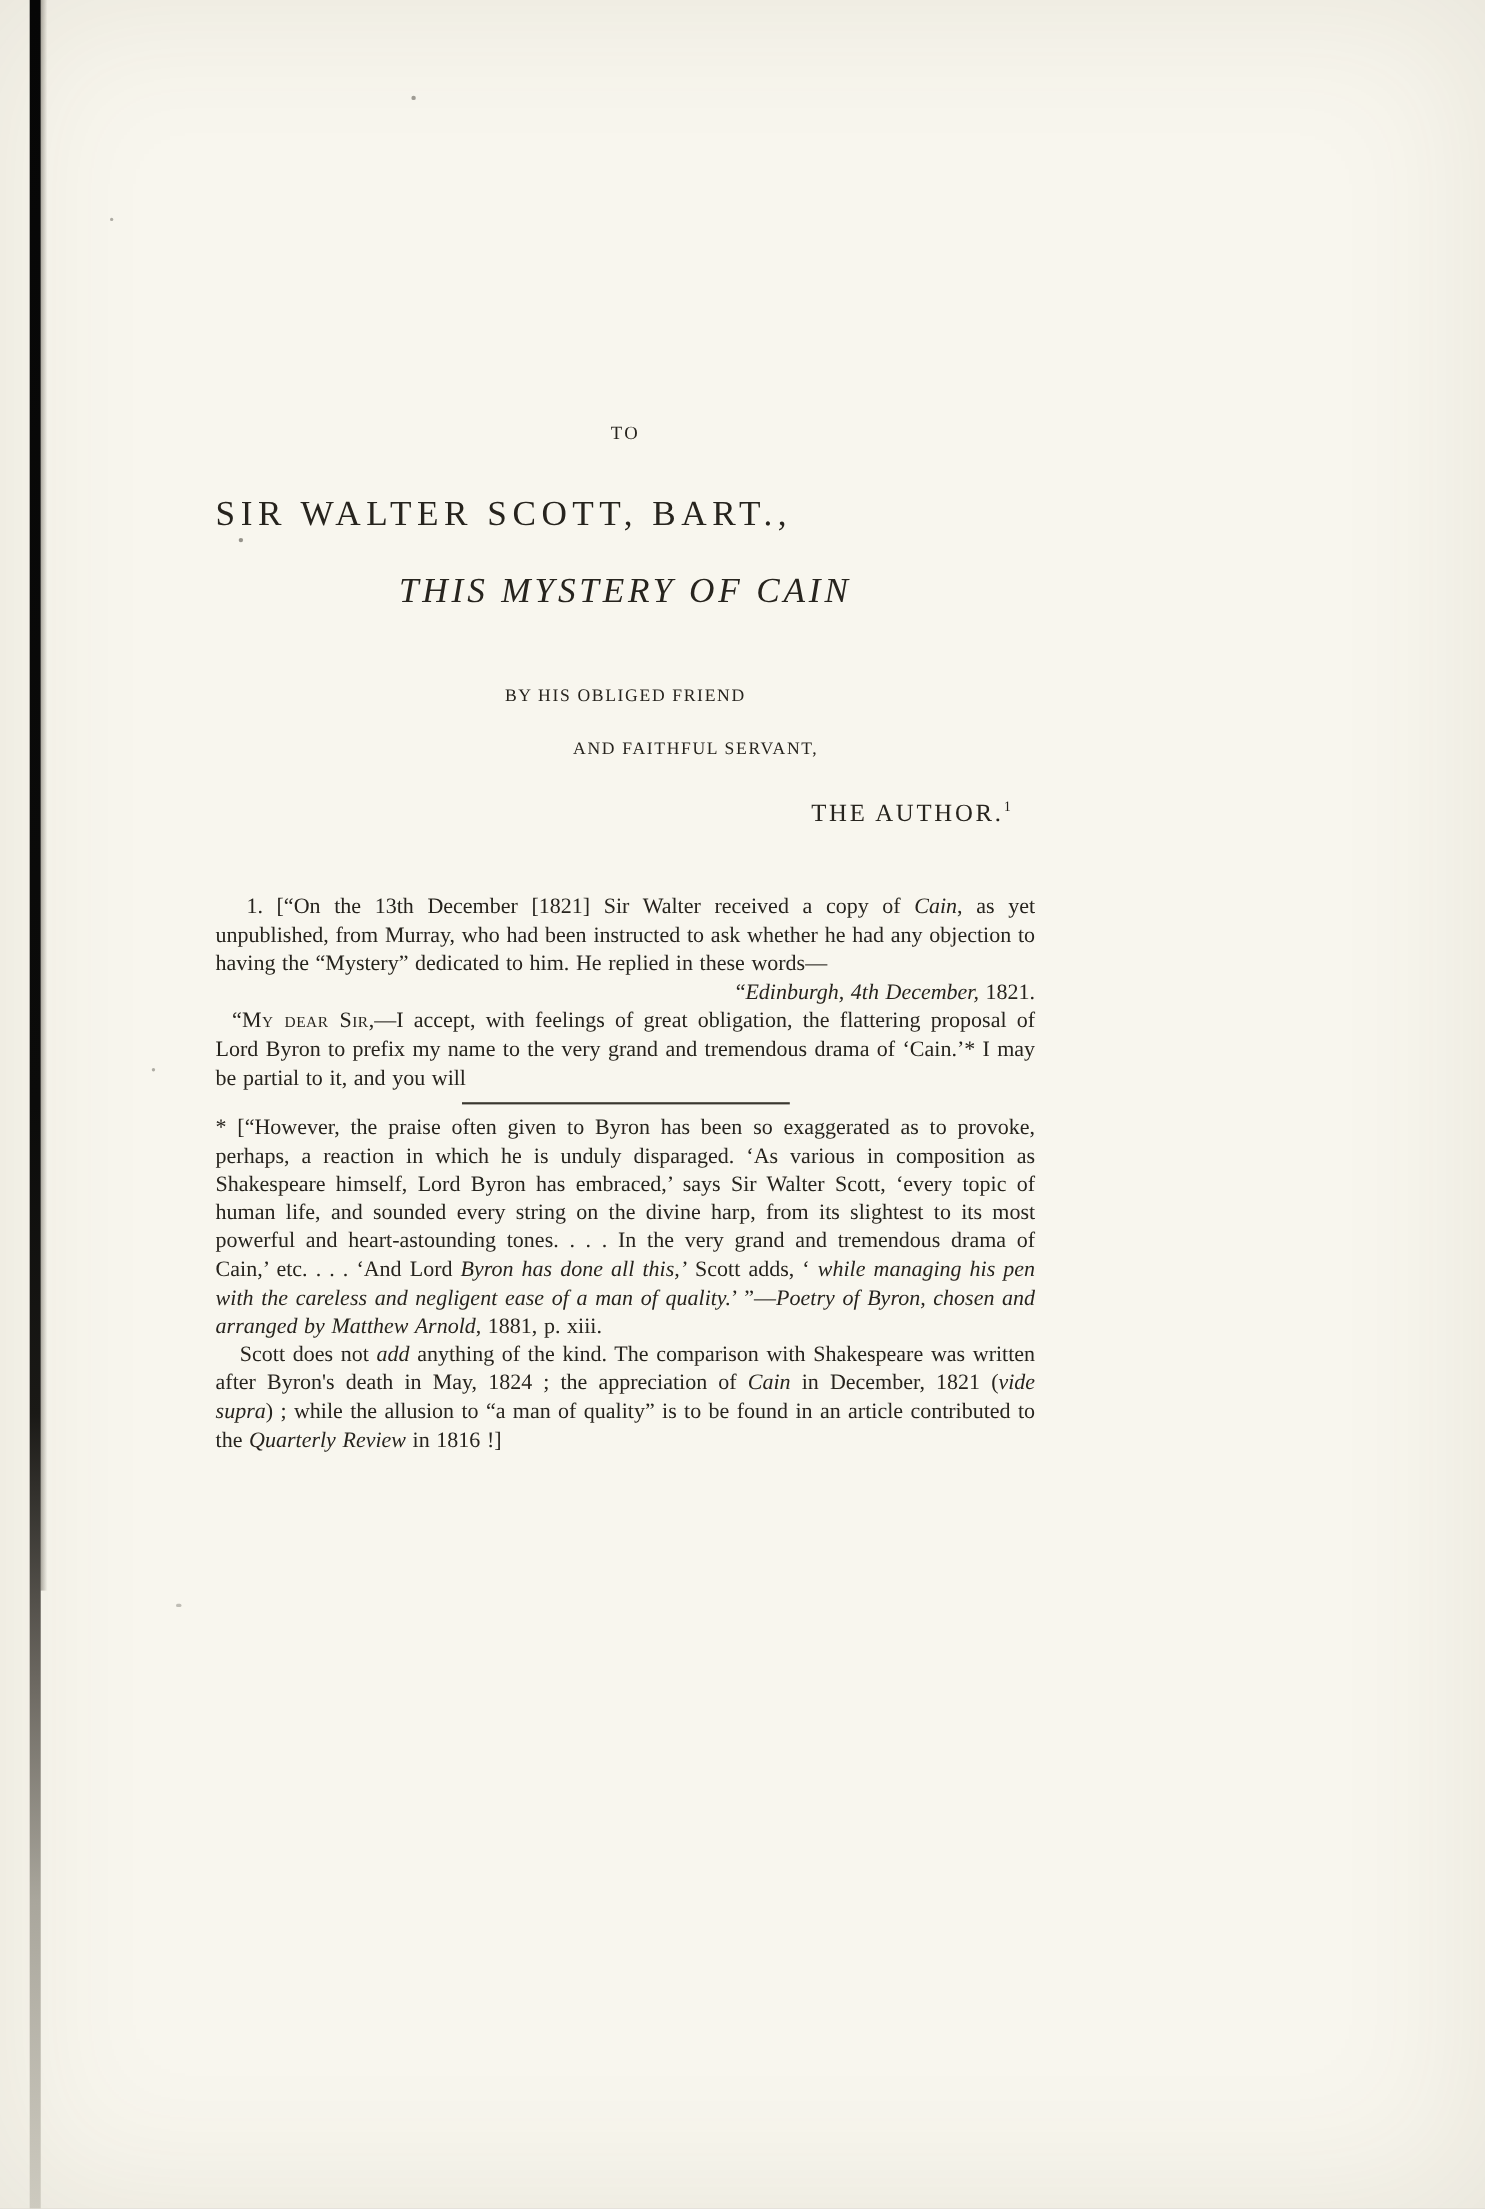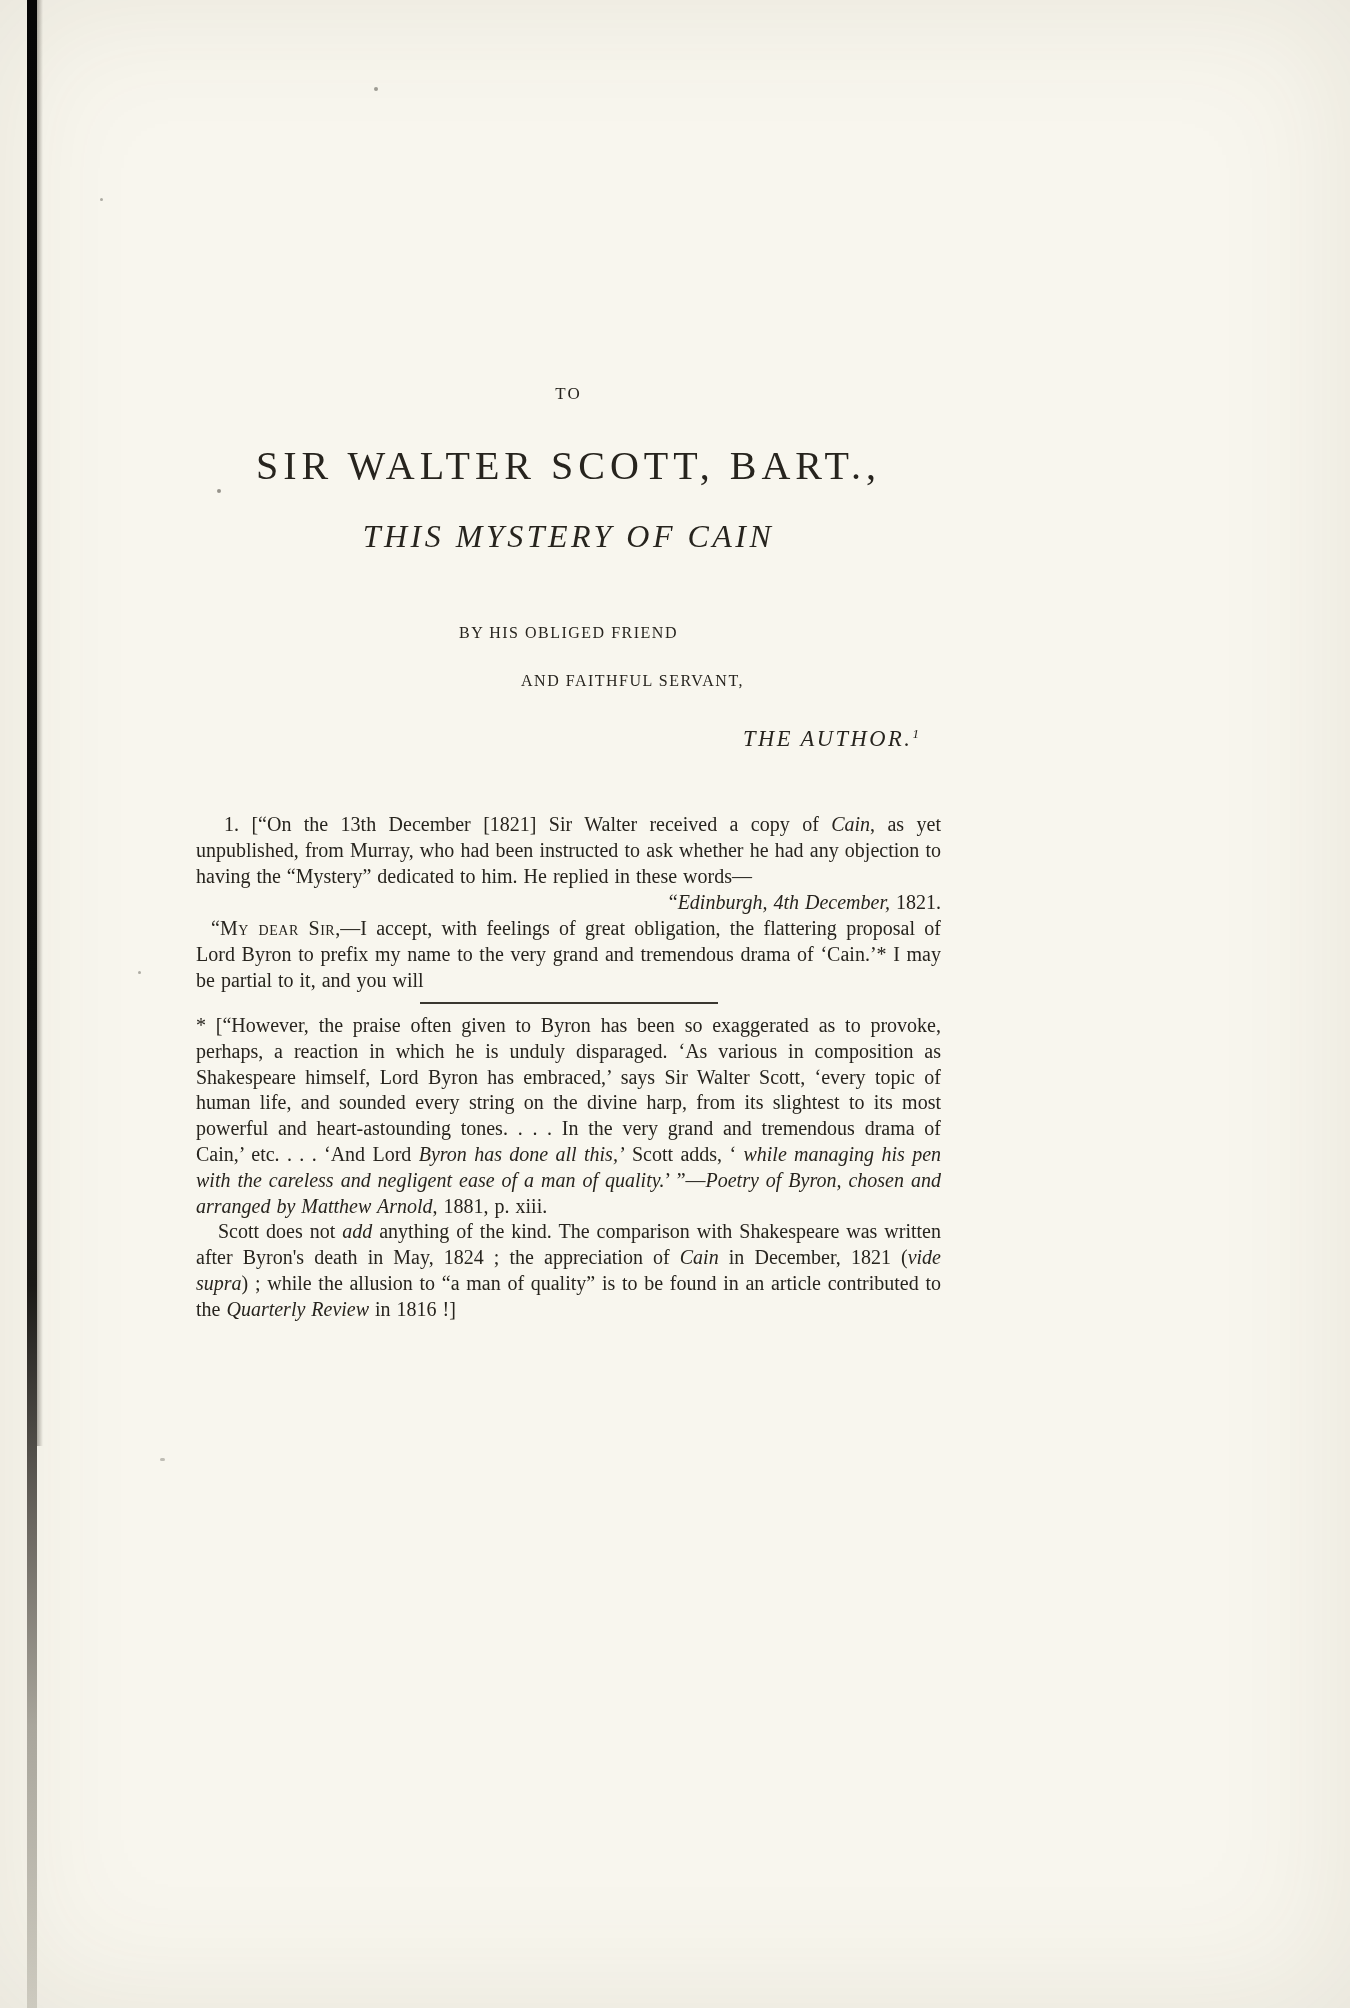--- a/index.html
+++ b/index.html
@@ -27,29 +27,29 @@
   .s2{left:100px;top:198px;width:3px;height:3px;opacity:.45;}
   .s3{left:217px;top:489px;width:4px;height:4px;opacity:.6;}
   .s4{left:138px;top:971px;width:3px;height:3px;opacity:.45;}
   .s5{left:160px;top:1458px;width:5px;height:3px;border-radius:2px;opacity:.35;}
 
   .content{
     position:absolute;left:196px;top:0;width:745px;
     padding-top:384px;
   }
   .ded-to{text-align:center;font-size:17px;letter-spacing:2px;line-height:20px;}
-  .ded-name{margin:42px 0 0 0;text-align:center;font-size:40px;font-weight:normal;
+  .ded-name{margin:42px 0 0 0;font-size:32px;font-weight:normal;
     letter-spacing:5px;line-height:40px;}
   .ded-work{margin-top:36px;text-align:center;font-size:32px;letter-spacing:3.5px;line-height:28px;font-style:italic;}
   .ded-inscribed{margin-top:44px;text-align:center;font-size:16px;letter-spacing:2px;line-height:20px;}
   .ded-friend{margin-top:73px;text-align:center;font-size:16px;letter-spacing:1.5px;line-height:20px;}
   .ded-servant{margin-top:28px;text-align:center;font-size:16px;letter-spacing:1.5px;line-height:20px;
     position:relative;left:64px;}
   .ded-author{margin-top:34px;text-align:right;padding-right:22px;font-size:22.5px;
-    letter-spacing:2.5px;line-height:28px;font-style:italic;}
+    letter-spacing:2.5px;line-height:28px;}
   .fnref{font-size:13px;vertical-align:super;line-height:0;letter-spacing:0;}
 
   .footnote{font-size:20px;line-height:26px;text-align:justify;word-spacing:1px;hyphens:auto;}
   .fn1{margin-top:58px;}
   .fn-p{margin:0;}
   .indent1{text-indent:28px;}
   .indent2{text-indent:15px;}
   .indent3{text-indent:22px;}
   .fn-dateline{margin:0 0 0 352px;text-align:right;text-indent:0;}
   .smallcaps{font-variant:small-caps;letter-spacing:.5px;}

